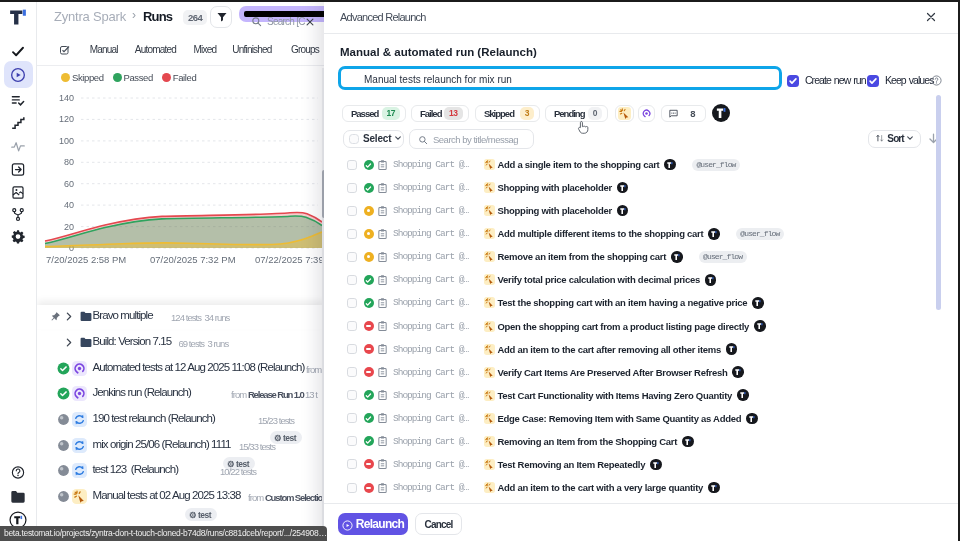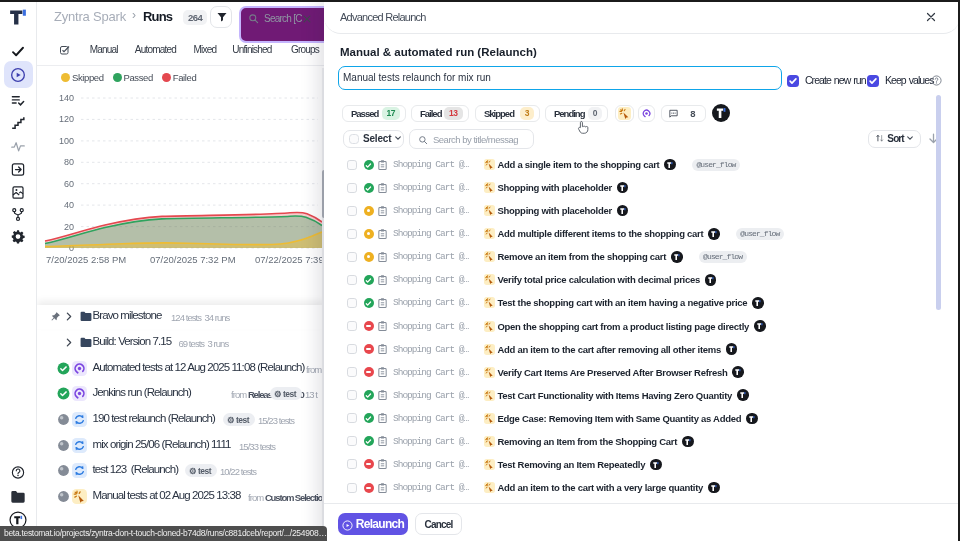--- a/index.html
+++ b/index.html
@@ -8,35 +8,35 @@
 .topline { position:absolute; left:0; top:0; width:960px; height:2px; background:#1b1b1b; z-index:60; }
 
 #sidebar { position:absolute; left:0; top:0; width:37px; height:541px; background:#fff; border-right:1px solid #e8eaed; z-index:5; }
 #sidebar svg { position:absolute; left:50%; transform:translateX(-50%); }
 .sbactive { position:absolute; left:4px; top:61px; width:29px; height:27px; background:#dfe4fb; border-radius:7px; }
 
 #page { position:absolute; left:37px; top:0; width:923px; height:541px; background:#fff; }
 .crumb { position:absolute; top:9px; height:20px; white-space:nowrap; }
 .badge264 { position:absolute; left:146px; top:10px; background:#f1f2f4; color:#5f6672; font-size:9.5px; letter-spacing:-.5px; font-weight:700; padding:2px 5px; border-radius:5px; }
 .filterbtn { position:absolute; left:173px; top:6px; width:22px; height:22px; border:1px solid #e3e5e9; border-radius:7px; background:#fff; }
-.searchbox { position:absolute; left:202px; top:6px; width:122px; height:37px; border:2px solid #c4b5fd; border-radius:7px; background:#701a75; }
+.searchbox { position:absolute; left:202px; top:6px; width:122px; height:16px; border:5px solid #c4b5fd; border-radius:7px; background:#000000; }
 .tabs { position:absolute; top:43.5px; font-size:10px; letter-spacing:-.8px; color:#333a45; white-space:nowrap; }
 .tabdiv { position:absolute; left:0px; top:65px; width:287px; height:1px; background:#ecedf0; }
 
 .trow { position:absolute; left:0; height:24px; width:287px; }
 .ttext { font-size:11.5px; letter-spacing:-.9px; color:#2a3342; white-space:nowrap; }
 .tmeta { font-size:9.5px; letter-spacing:-.95px; color:#a0a6b1; white-space:nowrap; }
 .tmeta b { color:#4b5260; font-size:9.5px; font-weight:700; letter-spacing:-1.15px; }
-.tbadge { display:inline-block; background:#eceef2; border-radius:8px; color:#555d69; font-size:8.5px; letter-spacing:-.5px; font-weight:700; padding:1.5px 6px 1.5px 4px; white-space:nowrap; }
+.tbadge { display:inline-block; background:#eceef2; border-radius:8px; color:#555d69; font-size:8.5px; letter-spacing:-.5px; font-weight:700; padding:1.5px 6px 1.5px 4px; white-space:nowrap;margin-top:44px; }
 
 #modal { position:absolute; left:324px; top:0; width:636px; height:541px; background:#fff; box-shadow:-7px 0 16px rgba(40,40,60,.13); z-index:10; }
-#mhead { position:absolute; left:0; top:0; width:636px; height:34px; border-bottom:1px solid #e8eaed;border-radius:17px; }
+#mhead { position:absolute; left:0; top:0; width:636px; height:34px; border-bottom:1px solid #e8eaed; }
 #mhead .t { position:absolute; left:16px; top:11px; font-size:11px; letter-spacing:-.75px; color:#444c59; }
 .mtitle { position:absolute; left:16px; top:46px; font-size:11.5px; font-weight:700; color:#19202b; white-space:nowrap; }
-.minput { position:absolute; left:14px; top:66px; width:444px; height:24px; border:1px solid #0ea5e9; border-radius:7px; background:#fff; font-size:10px; color:#2a3342; line-height:22px; padding-left:4px; }
+.minput { position:absolute; left:14px; top:66px; width:444px; height:24px; border:3px solid #0ea5e9; border-radius:7px; background:#fff; font-size:10px; color:#2a3342; line-height:22px; padding-left:23px; }
 .ckrow { position:absolute; top:74px; height:13px; font-size:10.5px; letter-spacing:-.92px; word-spacing:.9px; color:#1a2130; white-space:nowrap; }
 .ckbox { display:inline-block; width:12px; height:12px; background:#4a49e2; border-radius:3.5px; position:relative; vertical-align:-2.5px; margin-right:3px; }
 .ckbox svg { position:absolute; left:1px; top:1px; }
 
 .chip { position:absolute; top:104.5px; height:17px; border:1px solid #e8eaec; border-radius:6px; background:#fff; font-size:9.5px; font-weight:700; letter-spacing:-1px; color:#2a313d; display:flex; align-items:center; padding:0 5px 0 8px; }
 .chip .cbadge { margin-left:auto; }
 .cbadge { font-size:8.5px; font-weight:700; letter-spacing:-.5px; border-radius:5px; padding:1.5px 5px; }
 
 .selbtn { position:absolute; left:19px; top:130px; width:61px; height:18px; border:1px solid #e4e6ea; border-radius:7px; background:#fff; font-size:10px; font-weight:700; letter-spacing:-.2px; color:#2a313d; line-height:16px; }
 .srch2 { position:absolute; left:85px; top:129px; width:125px; height:20px; border:1px solid #e4e6ea; border-radius:7px; background:#fff; }
@@ -130,21 +130,21 @@
   <div class="trow" style="top:305px;box-shadow:0 -4px 7px rgba(0,0,0,.07);">
     <svg style="position:absolute;left:13px;top:5.5px" width="11" height="11" viewBox="0 0 24 24" fill="#6a717c">
         <path d="M14.5 2.5 L21.5 9.5 L19.5 11 L19 10.8 L14.8 15 C15.3 17 14.8 18.8 13.6 20 L9.5 15.9 L4.5 20.9 L3.1 19.5 L8.1 14.5 L4 10.4 C5.2 9.2 7 8.7 9 9.2 L13.2 5 L13 4.5 Z"></path>
       </svg>
     <svg style="position:absolute;left:26.5px;top:6px" width="10" height="11" viewBox="0 0 24 24" fill="none" stroke="#3f4652" stroke-width="3" stroke-linecap="round" stroke-linejoin="round">
         <path d="M8 4 l8 8 -8 8"></path>
       </svg>
       <svg style="position:absolute;left:41.5px;top:5px" width="14" height="13" viewBox="0 0 24 24" fill="#36465e">
         <path d="M2 5 a2 2 0 0 1 2-2 h5 l2 2.5 h9 a2 2 0 0 1 2 2 v11 a2 2 0 0 1 -2 2 h-16 a2 2 0 0 1 -2-2 Z"></path>
       </svg>
-    <span class="ttext" style="position:absolute;left:55.5px;top:4px;">Bravo milestone</span>
+    <span class="ttext" style="position:absolute;left:55.5px;top:4px;">Bravo multiple</span>
     <span class="tmeta" style="position:absolute;left:134px;top:7px;">124 tests&nbsp;&nbsp;34 runs</span>
   </div>
   <div class="trow" style="top:331px;">
     <svg style="position:absolute;left:26.5px;top:6px" width="10" height="11" viewBox="0 0 24 24" fill="none" stroke="#3f4652" stroke-width="3" stroke-linecap="round" stroke-linejoin="round">
         <path d="M8 4 l8 8 -8 8"></path>
       </svg>
       <svg style="position:absolute;left:41.5px;top:5px" width="14" height="13" viewBox="0 0 24 24" fill="#36465e">
         <path d="M2 5 a2 2 0 0 1 2-2 h5 l2 2.5 h9 a2 2 0 0 1 2 2 v11 a2 2 0 0 1 -2 2 h-16 a2 2 0 0 1 -2-2 Z"></path>
       </svg>
     <span class="ttext" style="position:absolute;left:55.5px;top:4px;">Build: Version 7.15</span>

